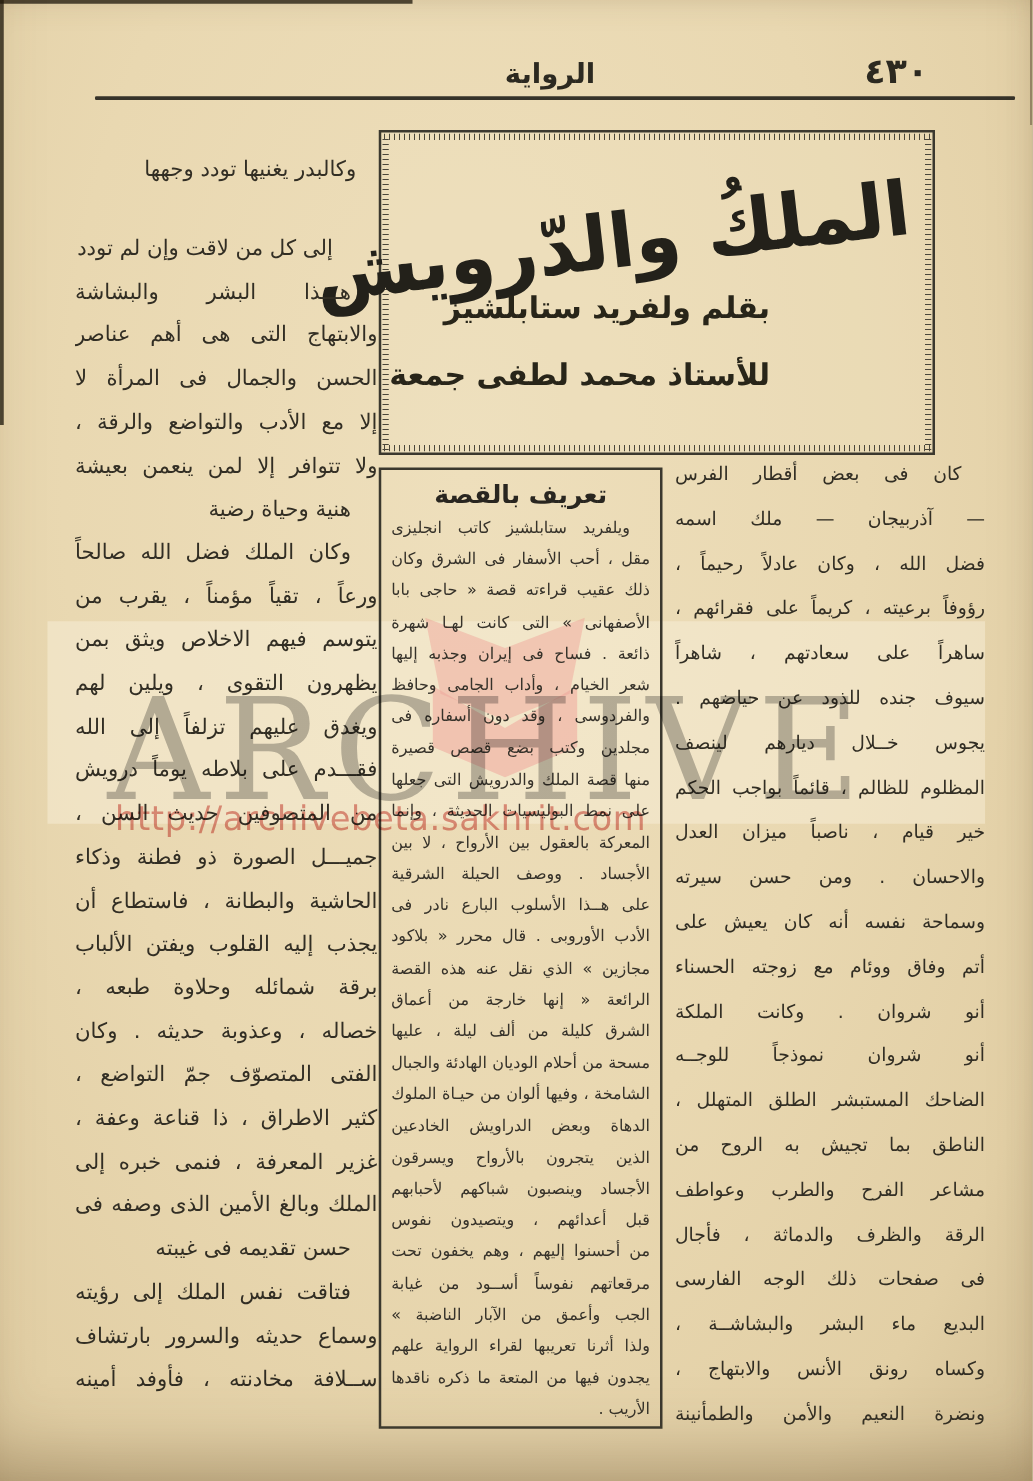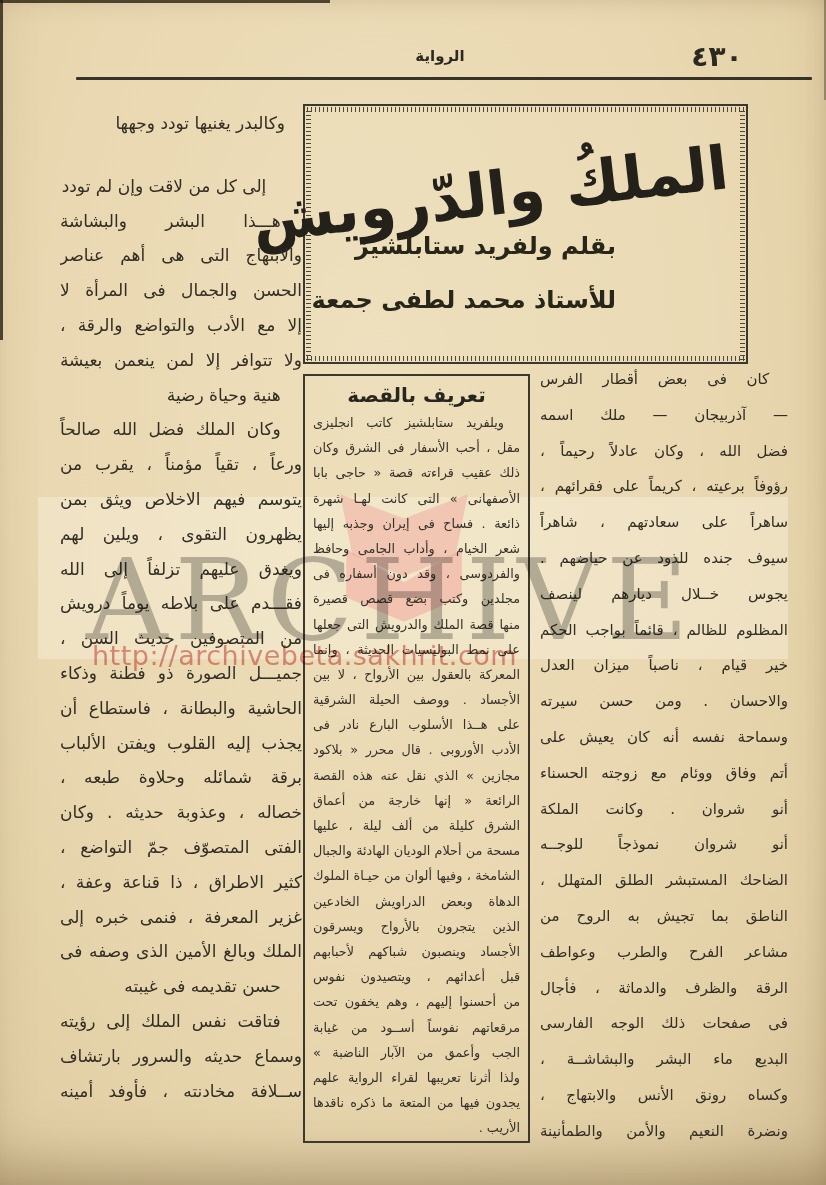--- a/index.html
+++ b/index.html
@@ -15,21 +15,21 @@
                inset 0 18px 30px -24px rgba(110,85,50,.28),
                inset -14px 0 30px -24px rgba(110,85,50,.25);
   }
   .edge{position:absolute;background:#161208;z-index:5;}
   .edge-top{left:0;top:0;width:330px;height:3px;opacity:.75;}
   .edge-left{left:0;top:0;width:3px;height:340px;opacity:.75;}
   .edge-right{right:0;top:0;width:2px;height:100px;opacity:.35;}
 
   
   .hdr{position:absolute;z-index:1;color:#2c2920;font-weight:bold;}
-  #magazine-title{left:378px;top:47px;width:124px;text-align:center;font-size:15px;}
+  #magazine-title{left:378px;top:47px;width:124px;text-align:center;font-size:22px;}
   #page-number{left:686px;top:40px;width:62px;text-align:center;font-size:28px;}
   #header-rule{position:absolute;left:76px;top:77px;width:736px;height:3px;background:#36332a;z-index:1;border-radius:1px;}
 
   
   #scan-band{position:absolute;left:38px;top:497px;width:750px;height:162px;background:rgba(250,243,224,.42);z-index:0;}
   #wm-archive{
     position:absolute;left:86px;top:544px;z-index:4;pointer-events:none;
     font-family:"DejaVu Serif",serif;font-size:113px;letter-spacing:7px;line-height:1;
     color:#6e6e6e;opacity:.45;mix-blend-mode:multiply;
   }
@@ -56,21 +56,21 @@
   }
   .byline{position:absolute;right:130px;white-space:nowrap;direction:rtl;font-size:24px;font-weight:bold;color:#282519;}
   #byline-author{top:126px;}
   #byline-translator{top:180px;}
 
   
   .col{position:absolute;direction:rtl;z-index:1;}
   .line{text-align:justify;text-align-last:justify;text-justify:inter-word;overflow:hidden;}
   .line.in{padding-right:1.25em;}
   .line.end{text-align:right;text-align-last:right;}
-  .line.v1{text-align:right;text-align-last:right;padding-right:1em;}
+  .line.v1{text-align:right;text-align-last:right;padding-right:1em;margin-top:13px;}
   .line.v2{text-align:right;text-align-last:right;padding-right:2.1em;margin-top:28px;}
 
   #left-column{left:60px;top:106px;width:242px;font-size:17px;}
   #left-column .line{height:34.8px;line-height:34.8px;}
 
   #right-column{left:540px;top:348px;width:248px;font-size:15px;margin-top:14px;}
   #right-column .line{height:35.8px;line-height:35.8px;}
 
   #intro-box{
     left:303px;top:374px;width:227px;height:769px;box-sizing:border-box;

